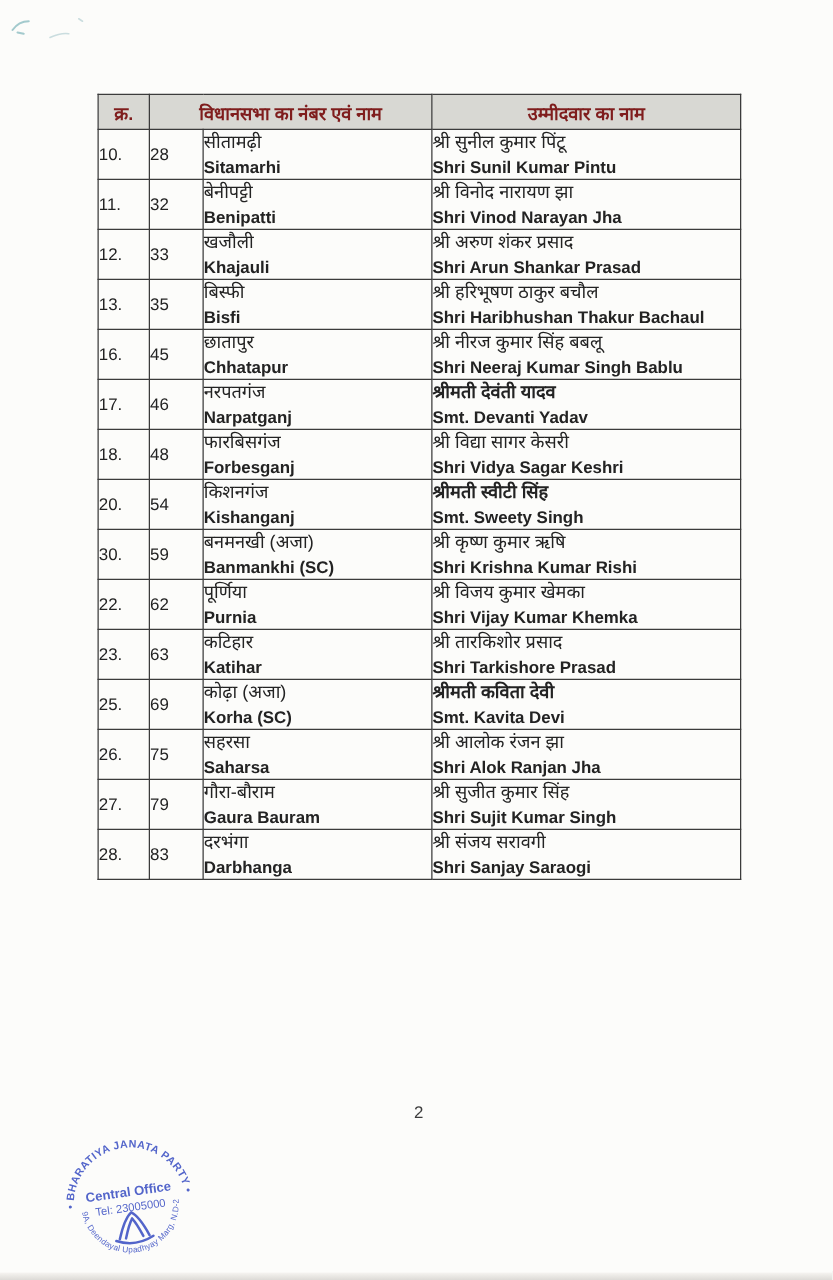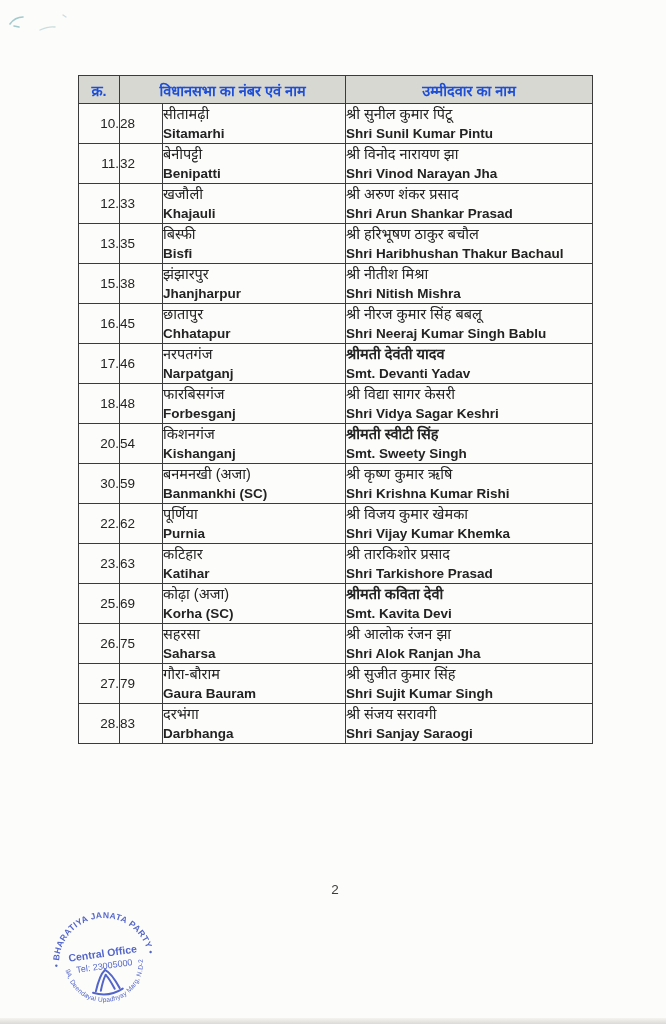--- a/index.html
+++ b/index.html
@@ -33,24 +33,24 @@
   table.cand th, table.cand td{
     border:1.4px solid #3b3b3b;
     padding:0;
   }
   table.cand thead th{
     background:#d8d8d3;
     height:27px;
     font-size:14.5px;
     font-weight:bold;
     text-align:center;
-    color:#1d4ed8;
+    color:#7f1d1d;
   }
   td.col-sl{
-    width:41px;text-align:right;vertical-align:middle;
+    width:41px;text-align:left;vertical-align:middle;
     font-size:13.5px;padding-left:8px;
   }
   td.col-no{
     width:43px;text-align:left;vertical-align:middle;
     font-size:13.5px;
   }
   td.col-name{width:183px;vertical-align:middle;padding:1px 7px;}
   td.col-cand{width:247px;vertical-align:middle;padding:1px 8px;}
   tbody tr{height:40px;}
   .hi{font-size:14.5px;line-height:19px;white-space:nowrap;}
@@ -140,32 +140,20 @@
         <div class="hi">बिस्फी</div>
         <div class="en">Bisfi</div>
       </td>
       <td class="col-cand">
         <div class="hi">श्री हरिभूषण ठाकुर बचौल</div>
         <div class="en">Shri Haribhushan Thakur Bachaul</div>
       </td>
     </tr>
 
 
-    <tr>
-      <td class="col-sl">15.</td>
-      <td class="col-no">38</td>
-      <td class="col-name">
-        <div class="hi">झंझारपुर</div>
-        <div class="en">Jhanjharpur</div>
-      </td>
-      <td class="col-cand">
-        <div class="hi">श्री नीतीश मिश्रा</div>
-        <div class="en">Shri Nitish Mishra</div>
-      </td>
-    </tr>
 
     <tr>
       <td class="col-sl">16.</td>
       <td class="col-no">45</td>
       <td class="col-name">
         <div class="hi">छातापुर</div>
         <div class="en">Chhatapur</div>
       </td>
       <td class="col-cand">
         <div class="hi">श्री नीरज कुमार सिंह बबलू</div>

